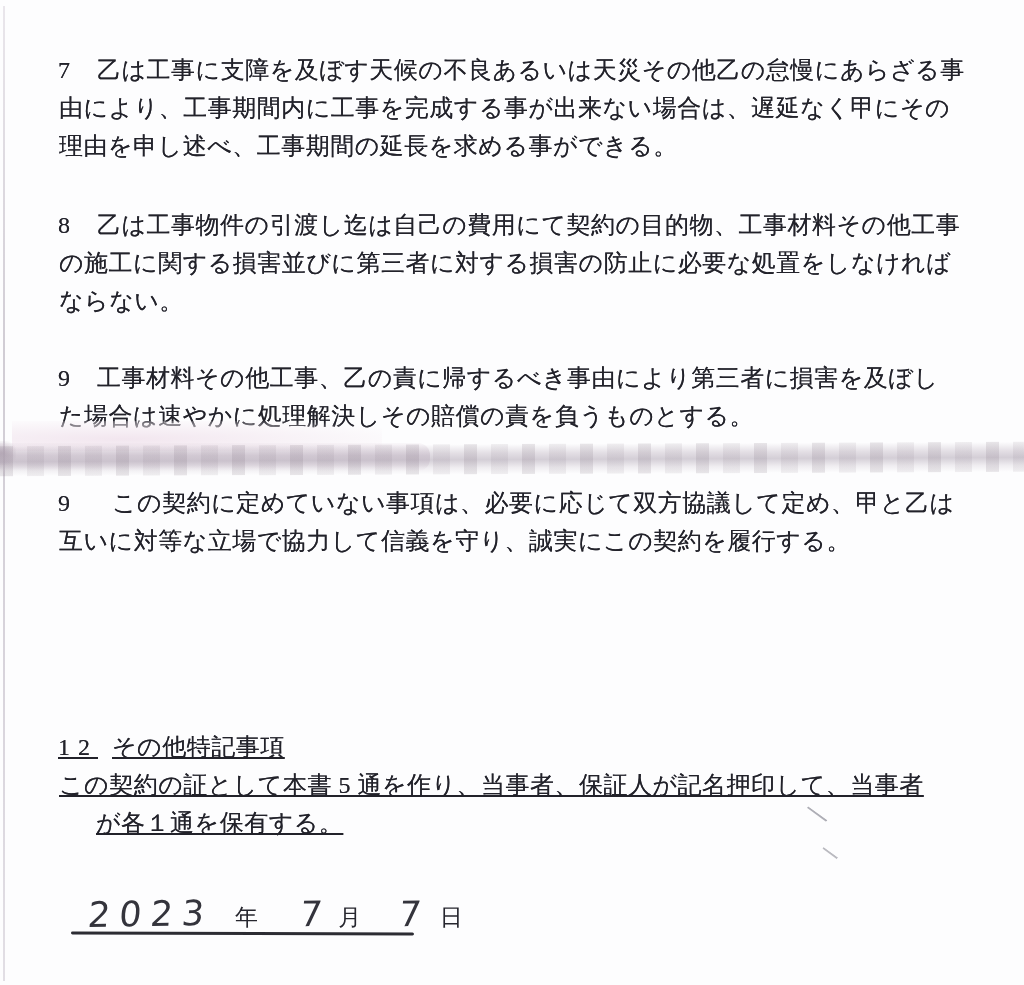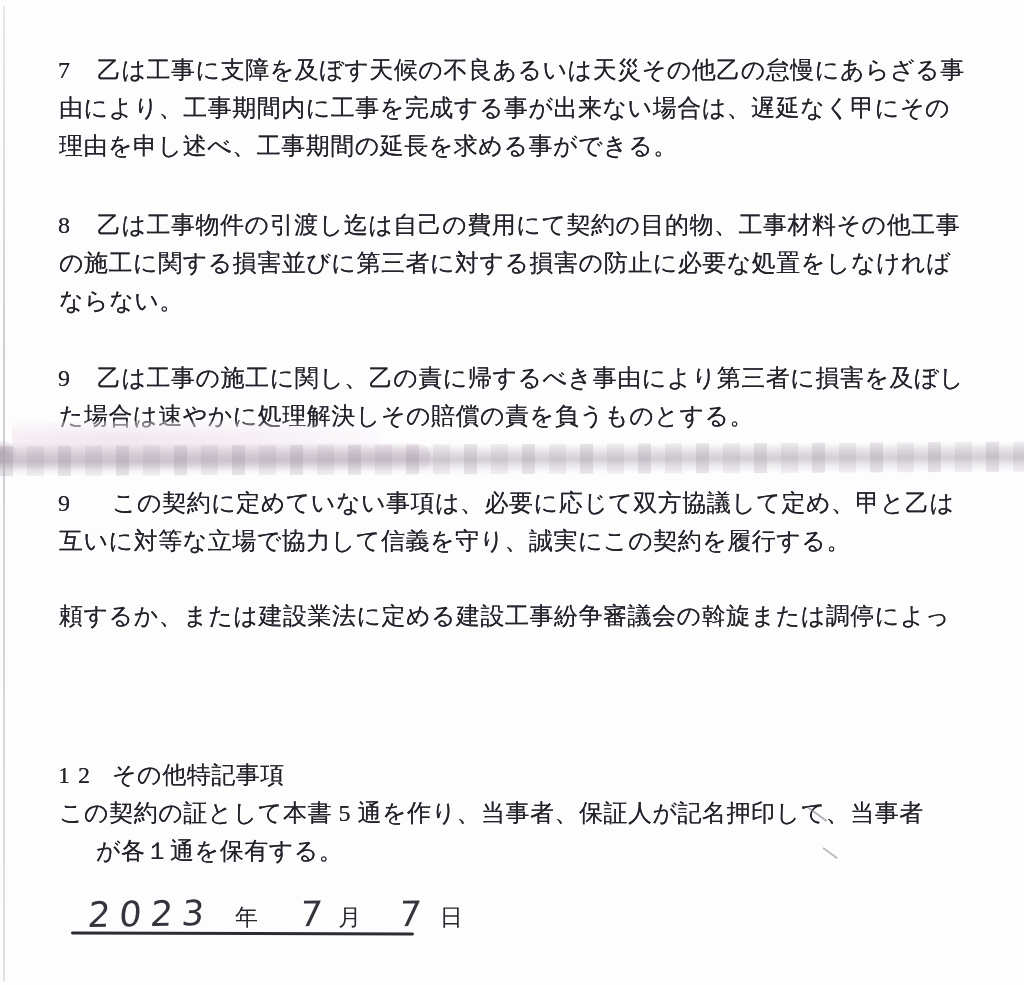--- a/index.html
+++ b/index.html
@@ -24,21 +24,21 @@
     font-size:24px;line-height:38px;letter-spacing:.5px;
     white-space:nowrap;
     text-shadow:0 0 .6px rgba(28,28,40,.75);
   }
   .first{display:flex;align-items:baseline;}
   .num{display:inline-block;min-width:26px;margin-right:13px;}
   .wide .num{min-width:46px;letter-spacing:8px;margin-right:8px;}
   .cont{margin-left:1px;}
   .cont-deep{margin-left:38px;}
   .c0{top:51px;} .c1{top:206px;} .c2{top:359px;}
-  .c3{top:484px;} .c4{top:597px;} .c5{top:756px;}
+  .c3{top:484px;} .c4{top:597px;} .c5{top:728px;text-decoration:underline;}
   
   .scan-band{
     position:absolute;left:0;top:444px;width:1024px;height:30px;
     background:
       repeating-linear-gradient(90deg,
         rgba(122,108,122,.16) 0 13px, rgba(122,108,122,0) 13px 27px,
         rgba(122,108,122,.10) 27px 44px, rgba(122,108,122,0) 44px 58px),
       linear-gradient(180deg,
         rgba(216,206,216,0) 0%, rgba(196,186,198,.45) 30%,
         rgba(178,168,182,.55) 52%, rgba(208,200,210,.30) 78%,
@@ -111,40 +111,39 @@
       <span class="num">8</span>
       <span class="txt">乙は工事物件の引渡し迄は自己の費用にて契約の目的物、工事材料その他工事</span>
     </div>
     <div class="line cont">の施工に関する損害並びに第三者に対する損害の防止に必要な処置をしなければ</div>
     <div class="line cont">ならない。</div>
   </section>
 
   <section class="clause c2">
     <div class="line first">
       <span class="num">9</span>
-      <span class="txt">乙は工事の施工に関し、乙の責に帰するべき事由により第三者に損害を及ぼし</span>
+      <span class="txt">工事材料その他工事、乙の責に帰するべき事由により第三者に損害を及ぼし</span>
     </div>
     <div class="line cont">た場合は速やかに処理解決しその賠償の責を負うものとする。</div>
   </section>
 
   <div class="smudge-pink"></div>
   <div class="band-left-blob"></div>
   <div class="scan-band"></div>
   <div class="smudge-edge"></div>
 
   <section class="clause c3 wide">
     <div class="line first">
       <span class="num">9</span>
       <span class="txt">この契約に定めていない事項は、必要に応じて双方協議して定め、甲と乙は</span>
     </div>
     <div class="line cont">互いに対等な立場で協力して信義を守り、誠実にこの契約を履行する。</div>
   </section>
 
   <section class="clause c4 wide">
-    <div class="line cont">頼するか、または建設業法に定める建設工事紛争審議会の斡旋または調停によっ</div>
   </section>
 
   <section class="clause c5 wide">
     <div class="line first">
       <span class="num">12</span>
       <span class="txt">その他特記事項</span>
     </div>
     <div class="line cont">この契約の証として本書 5 通を作り、当事者、保証人が記名押印して、当事者</div>
     <div class="line cont-deep line">が各１通を保有する。</div>
   </section>

